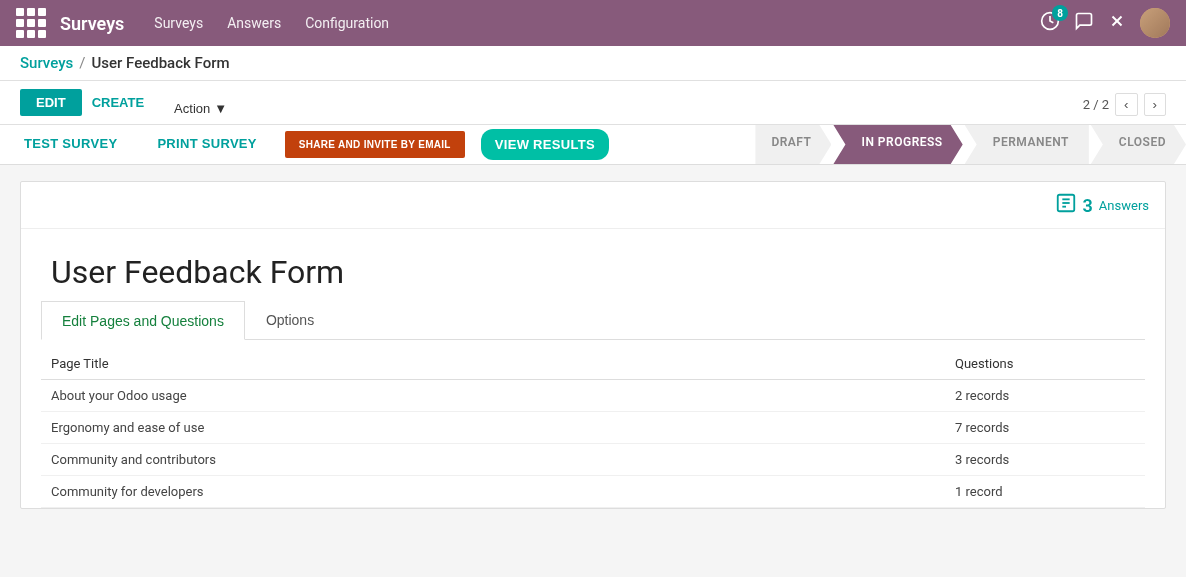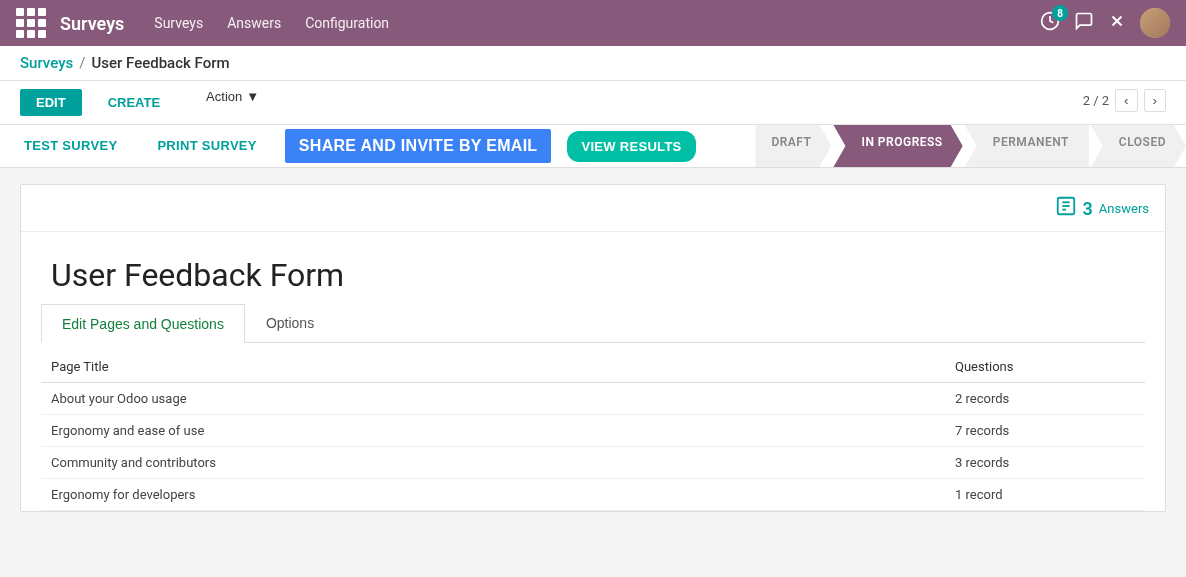--- a/index.html
+++ b/index.html
@@ -112,24 +112,24 @@
     }
     .breadcrumb-current {
       color: #333;
       font-weight: 500;
     }
 
     
     .toolbar {
       background: white;
       display: flex;
-      align-items: flex-start;
+      align-items: flex-end;
       padding: 8px 20px;
       border-bottom: 1px solid #e0e0e0;
-      gap: 16px;
+      gap: 0;
     }
     .btn-edit {
       background: #00a09d;
       color: white;
       border: none;
       padding: 6px 16px;
       font-size: 13px;
       font-weight: 600;
       cursor: pointer;
       border-radius: 2px;
@@ -364,21 +364,21 @@
     <span>2 / 2</span>
     <button class="pag-btn">‹</button>
     <button class="pag-btn">›</button>
   </div>
 </div>
 
 <div style="background:white; display:flex; align-items:stretch; border-bottom:1px solid #ddd;">
   <div style="display:flex; align-items:center; padding: 0 8px; gap:8px;">
     <button class="action-tab action-tab-teal">TEST SURVEY</button>
     <button class="action-tab action-tab-teal">PRINT SURVEY</button>
-    <button class="action-tab action-tab-solid" style="background:#3b82f6;color:white;border:none;border-radius:2px;font-weight:600;font-size:16px;cursor:pointer;letter-spacing:0.3px;">SHARE AND INVITE BY EMAIL</button>
+    <button class="action-tab action-tab-solid" style="background:#c2410c;color:white;border:none;border-radius:2px;font-weight:600;font-size:10px;cursor:pointer;letter-spacing:0.3px;">SHARE AND INVITE BY EMAIL</button>
     <button class="action-tab action-tab-solid" style="background:#00bfa5;color:white;border:none;border-radius:12px;font-weight:600;font-size:13px;cursor:pointer;letter-spacing:0.3px;">VIEW RESULTS</button>
   </div>
   <div style="flex:1;"></div>
 
   <div class="pipeline">
     <div class="pipeline-step" style="clip-path:polygon(0 0, calc(100% - 12px) 0, 100% 50%, calc(100% - 12px) 100%, 0 100%); padding-left:16px;">
       <span>DRAFT</span>
     </div>
     <div class="pipeline-step active">
       <span>IN PROGRESS</span>
@@ -427,17 +427,17 @@
     </div>
     <div class="table-row">
       <span>Ergonomy and ease of use</span>
       <span>7 records</span>
     </div>
     <div class="table-row">
       <span>Community and contributors</span>
       <span>3 records</span>
     </div>
     <div class="table-row">
-      <span>Ergonomy for developers</span>
+      <span>Community for developers</span>
       <span>1 record</span>
     </div>
   </div>
 </div>
 
 </body></html>

